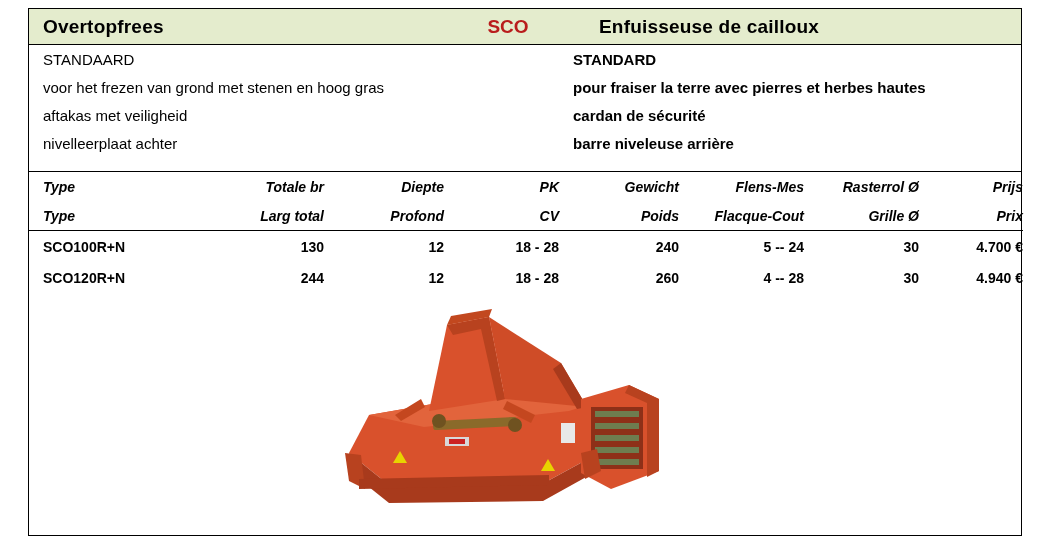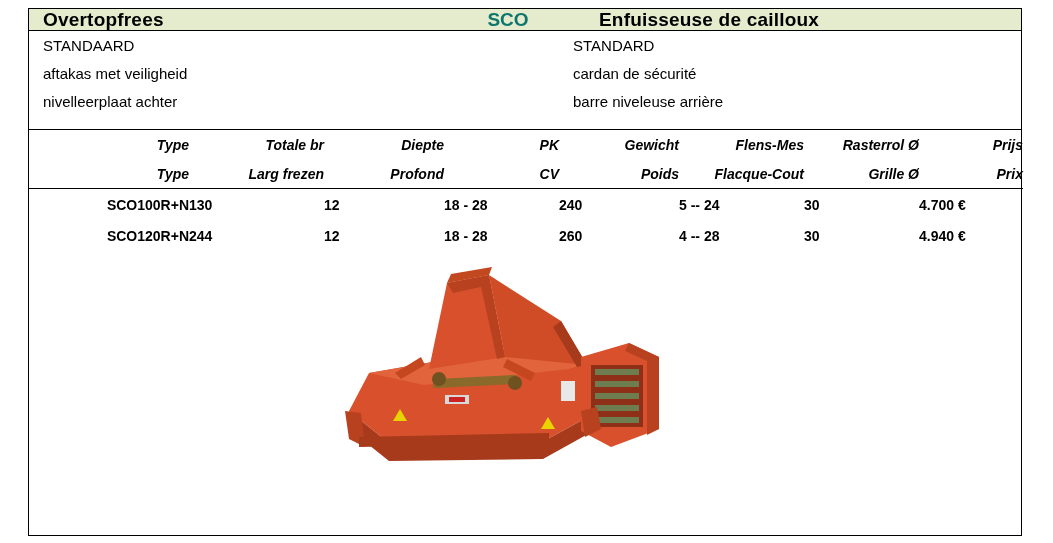--- a/index.html
+++ b/index.html
@@ -25,38 +25,38 @@
     width: 994px;
     height: 528px;
     border: 1px solid #000000;
     box-sizing: border-box;
     background: #ffffff;
   }
   
   .header-row {
     display: flex;
     align-items: center;
-    height: 22px;
+    height: 36px;
     background: #e4eccd;
     border-bottom: 1px solid #000000;
     box-sizing: border-box;
   }
   .header-title-nl {
     flex: 0 0 400px;
     padding-left: 14px;
     font-size: 19px;
     font-weight: bold;
     letter-spacing: 0.2px;
   }
   .header-brand {
     flex: 0 0 130px;
     text-align: center;
     font-size: 19px;
     font-weight: bold;
-    color: #0f766e;
+    color: #b91c1c;
   }
   .header-title-fr {
     flex: 1 1 auto;
     padding-left: 26px;
     font-size: 19px;
     font-weight: bold;
     letter-spacing: 0.2px;
   }
   
   .desc-block {
@@ -70,47 +70,48 @@
     justify-content: center;
   }
   .desc-nl {
     flex: 0 0 530px;
     padding-left: 14px;
     font-size: 15px;
   }
   .desc-fr {
     flex: 1 1 auto;
     font-size: 15px;
+    font-weight: bold;
   }
   
   .spec-table {
     width: 100%;
     border-collapse: collapse;
     table-layout: fixed;
   }
   .spec-table th, .spec-table td {
     font-size: 14px;
     padding: 0;
     height: 29px;
     vertical-align: middle;
   }
   .spec-table th {
     font-style: italic;
     font-weight: bold;
     text-align: right;
   }
   .spec-table th.first, .spec-table td.first {
-    text-align: right;
+    text-align: left;
     padding-left: 14px;
   }
   .hdr-row-2 th {
     border-bottom: 1px solid #000000;
   }
   .spec-table td {
-    text-align: left;
+    text-align: right;
     font-weight: bold;
     font-size: 14px;
   }
   .spec-table tr.data-row td {
     height: 31px;
   }
   .col-type   { width: 160px; }
   .col-larg   { width: 135px; }
   .col-prof   { width: 120px; }
   .col-pk     { width: 115px; }
@@ -140,20 +141,24 @@
     <div class="header-row">
       <div class="header-title-nl">Overtopfrees</div>
       <div class="header-brand">SCO</div>
       <div class="header-title-fr">Enfuisseuse de cailloux</div>
     </div>
 
     <div class="desc-block">
       <div class="desc-row">
         <div class="desc-nl">STANDAARD</div>
         <div class="desc-fr">STANDARD</div>
+      </div>
+      <div class="desc-row">
+        <div class="desc-nl">voor het frezen van grond met stenen en hoog gras</div>
+        <div class="desc-fr">pour fraiser la terre avec pierres et herbes hautes</div>
       </div>
       <div class="desc-row">
         <div class="desc-nl">aftakas met veiligheid</div>
         <div class="desc-fr">cardan de sécurité</div>
       </div>
       <div class="desc-row">
         <div class="desc-nl">nivelleerplaat achter</div>
         <div class="desc-fr">barre niveleuse arrière</div>
       </div>
     </div>
@@ -175,21 +180,21 @@
           <th>Totale br</th>
           <th>Diepte</th>
           <th>PK</th>
           <th>Gewicht</th>
           <th>Flens-Mes</th>
           <th>Rasterrol Ø</th>
           <th>Prijs</th>
         </tr>
         <tr class="hdr-row-2">
           <th class="first">Type</th>
-          <th>Larg frezen</th>
+          <th>Larg total</th>
           <th>Profond</th>
           <th>CV</th>
           <th>Poids</th>
           <th>Flacque-Cout</th>
           <th>Grille Ø</th>
           <th>Prix</th>
         </tr>
       </thead>
       <tbody>
         <tr class="data-row">

